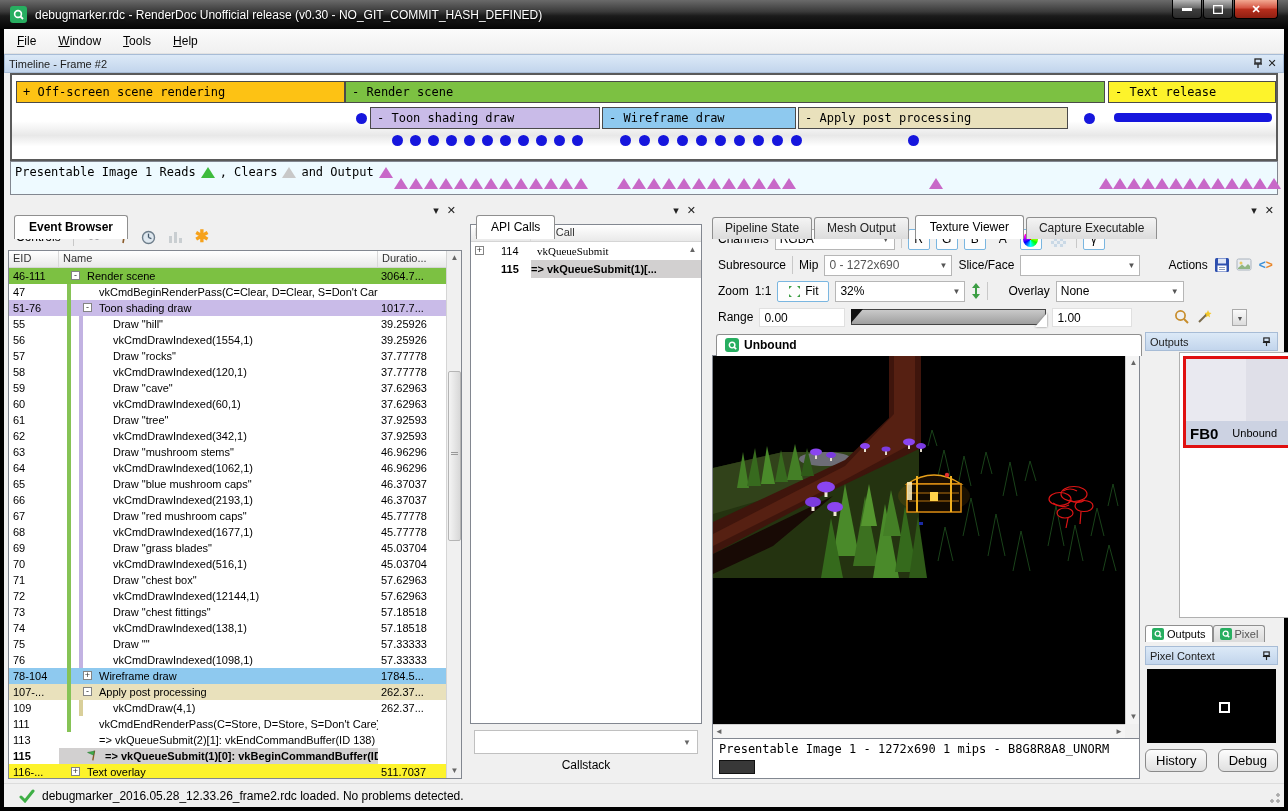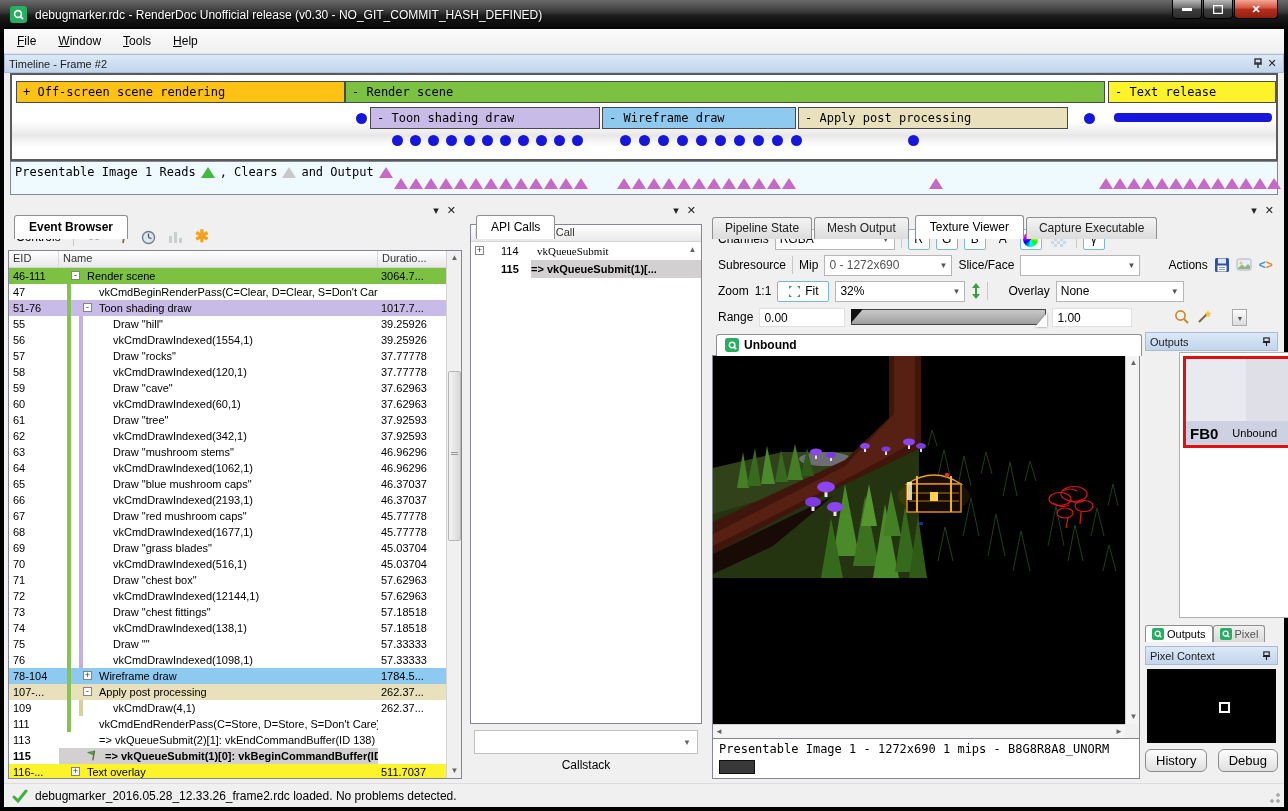--- a/index.html
+++ b/index.html
@@ -116,21 +116,21 @@
     border-radius:3px 3px 0 0; padding:2px 6px; }
   .stab.inactive { background:linear-gradient(#f0f0f0,#dadada); color:#555; }
   .pc-hdr { position:absolute; left:0; top:314px; width:133px; }
   .pc-view { position:absolute; left:2px; top:337px; width:129px; height:74px; background:#000; }
   .pc-square { position:absolute; left:72px; top:33px; width:11px; height:11px; border:2px solid #fff; }
   .pc-btns { position:absolute; left:0; top:417px; width:133px; display:flex; justify-content:space-between; }
   .btn { border:1px solid #8a8a8a; border-radius:6px; background:linear-gradient(#fdfdfd,#e0e0e0); font-size:13px; padding:3px 10px; }
 
   
   .statusbar { position:absolute; left:0; top:754px; width:1280px; height:24px; background:#f0f0f0;
-    border-top:1px solid #dcdcdc; display:flex; align-items:center; font-size:12px; gap:7px; padding-left:8px;text-align:right; }
+    border-top:1px solid #dcdcdc; display:flex; align-items:center; font-size:12px; gap:7px; padding-left:15px;text-align:right; }
   .grip { position:absolute; right:3px; bottom:3px; width:12px; height:12px;
     background:radial-gradient(circle at 3px 9px,#aaa 1.5px,transparent 2px),
                radial-gradient(circle at 9px 9px,#aaa 1.5px,transparent 2px),
                radial-gradient(circle at 9px 3px,#aaa 1.5px,transparent 2px); }
   svg { display:block; }
 </style>
 </head>
 <body>
 
 <div class="win">

